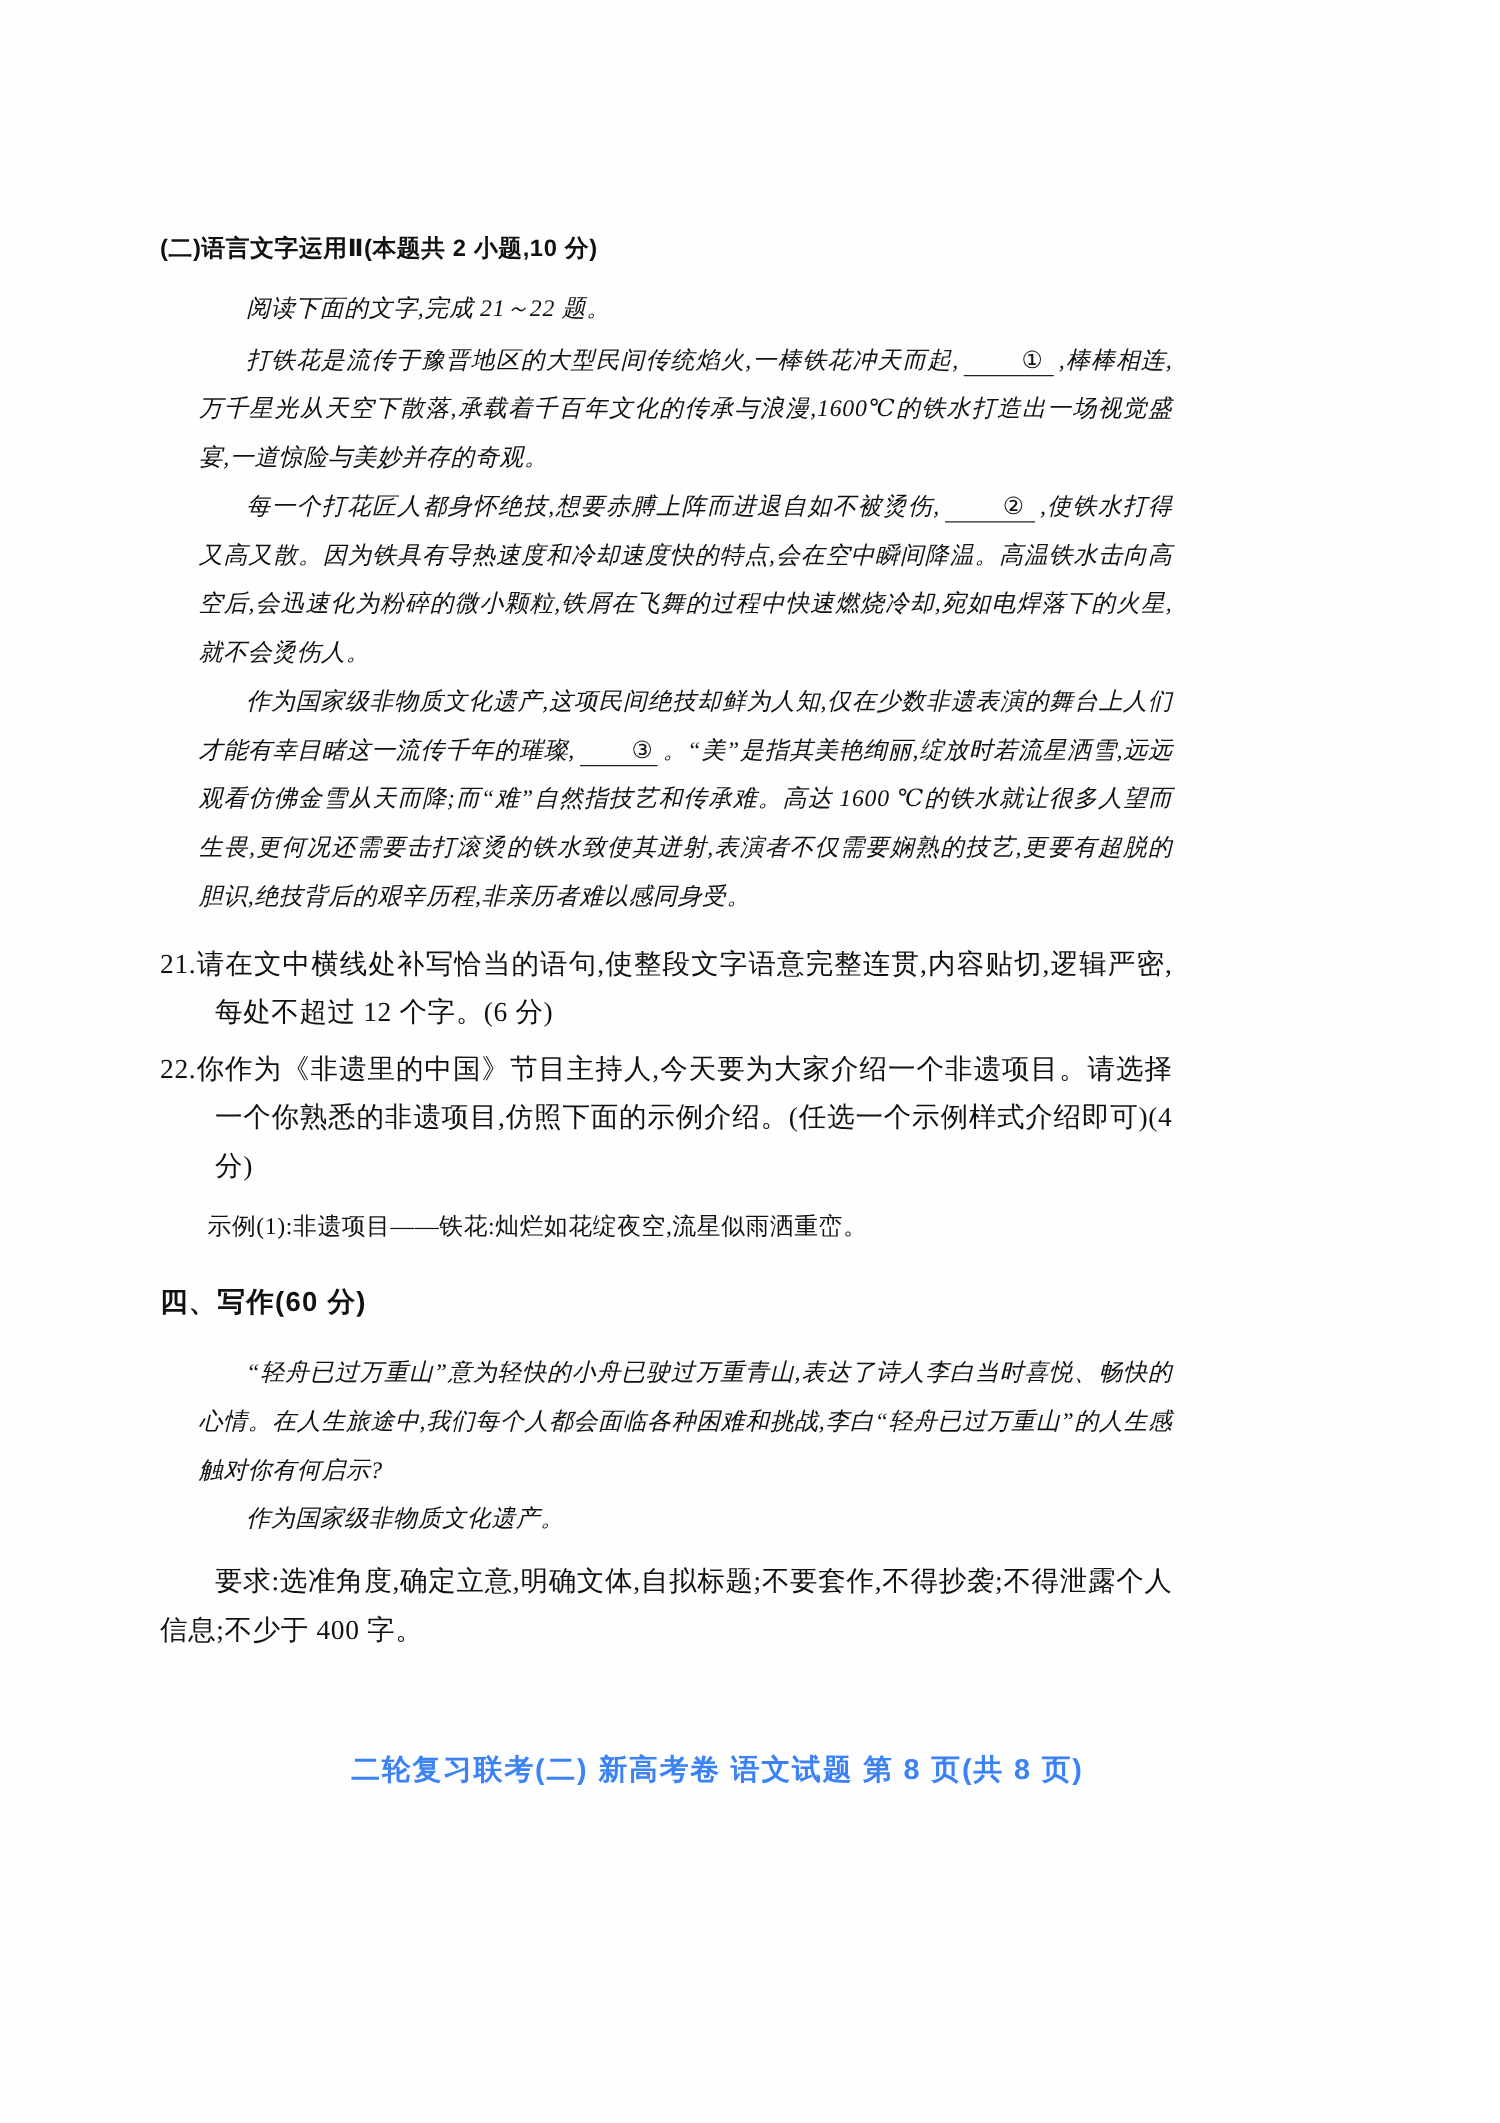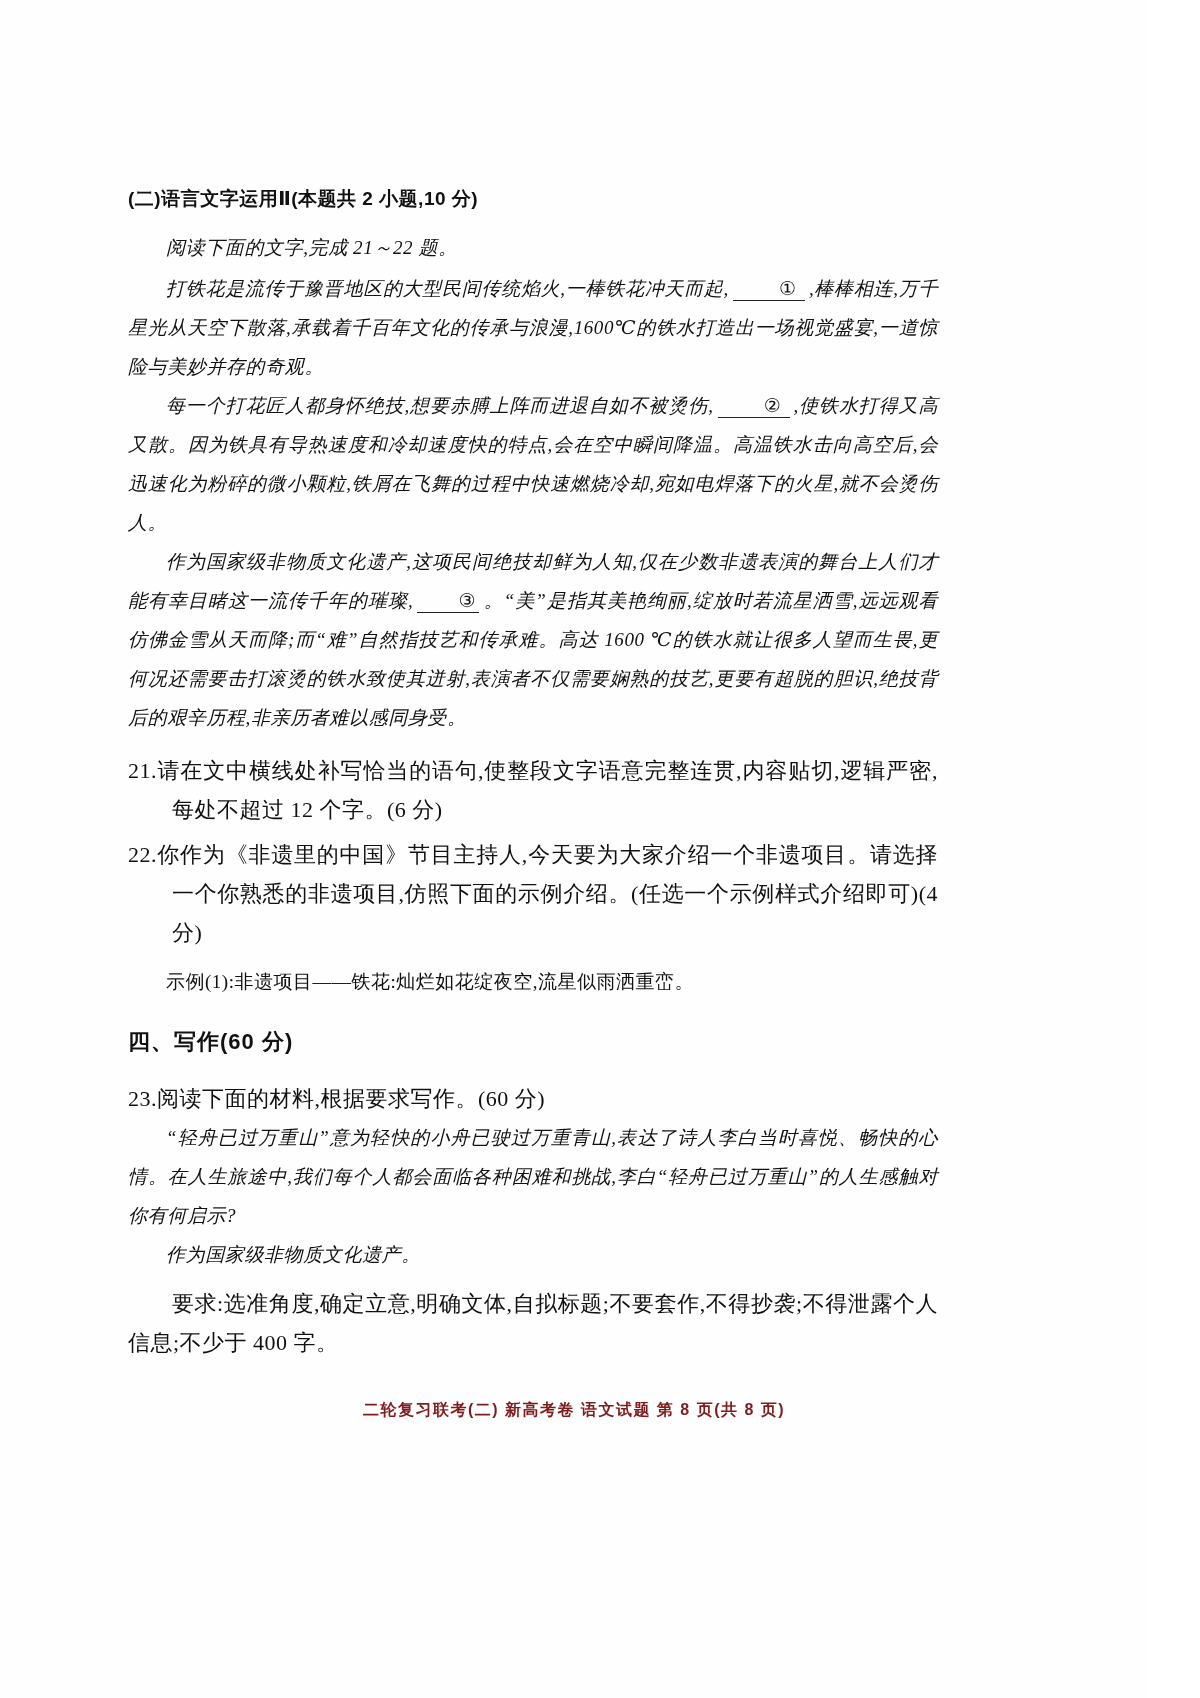--- a/index.html
+++ b/index.html
@@ -33,21 +33,21 @@
 
   
   .hand {
     font-family: "Liberation Serif", "DejaVu Serif", serif;
     font-style: italic;
     font-size: 19px;
     line-height: 39px;
     letter-spacing: 0.6px;
     text-align: justify;
   }
-  .indent2 { text-indent: 2em; }
+  .indent2 { text-indent: 2em; margin-left: 31px; }
 
   .blank {
     display: inline-block;
     min-width: 72px;
     text-align: center;
     border-bottom: 1px solid #222;
     font-style: normal;
     margin: 0 4px;
     line-height: 1.1;
   }
@@ -85,23 +85,23 @@
   }
 
   .footer {
     position: absolute;
     left: 0;
     right: 0;
     top: 1400px;
     text-align: center;
     font-family: "Liberation Sans", "DejaVu Sans", sans-serif;
     font-weight: bold;
-    font-size: 16px;
+    font-size: 23px;
     letter-spacing: 1.5px;
-    color: #7f1d1d;
+    color: #3b82f6;
   }
 </style>
 </head>
 <body>
 
 <div class="page">
 
   <div class="content">
 
     <div class="sec-head">(二)语言文字运用Ⅱ(本题共 2 小题,10 分)</div>
@@ -125,23 +125,20 @@
     </div>
 
     <div class="q q-wrap" style="margin-top:6px;">
       <span>22.</span><span>你作为《非遗里的中国》节目主持人,今天要为大家介绍一个非遗项目。请选择一个你熟悉的非遗项目,仿照下面的示例介绍。(任选一个示例样式介绍即可)(4 分)</span>
     </div>
 
     <div class="q example">示例(1):非遗项目——铁花:灿烂如花绽夜空,流星似雨洒重峦。</div>
 
     <div class="part-head">四、写作(60 分)</div>
 
-    <div class="q q-wrap" style="margin-top:2px;">
-      <span>23.</span><span>阅读下面的材料,根据要求写作。(60 分)</span>
-    </div>
 
     <div class="hand indent2">“轻舟已过万重山”意为轻快的小舟已驶过万重青山,表达了诗人李白当时喜悦、畅快的心情。在人生旅途中,我们每个人都会面临各种困难和挑战,李白“轻舟已过万重山”的人生感触对你有何启示?</div>
 
     <div class="hand indent2">作为国家级非物质文化遗产。</div>
 
     <div class="q" style="text-indent:2em;">要求:选准角度,确定立意,明确文体,自拟标题;不要套作,不得抄袭;不得泄露个人信息;不少于 400 字。</div>
 
   </div>
 
   <div class="footer">二轮复习联考(二) 新高考卷 语文试题 第 8 页(共 8 页)</div>

